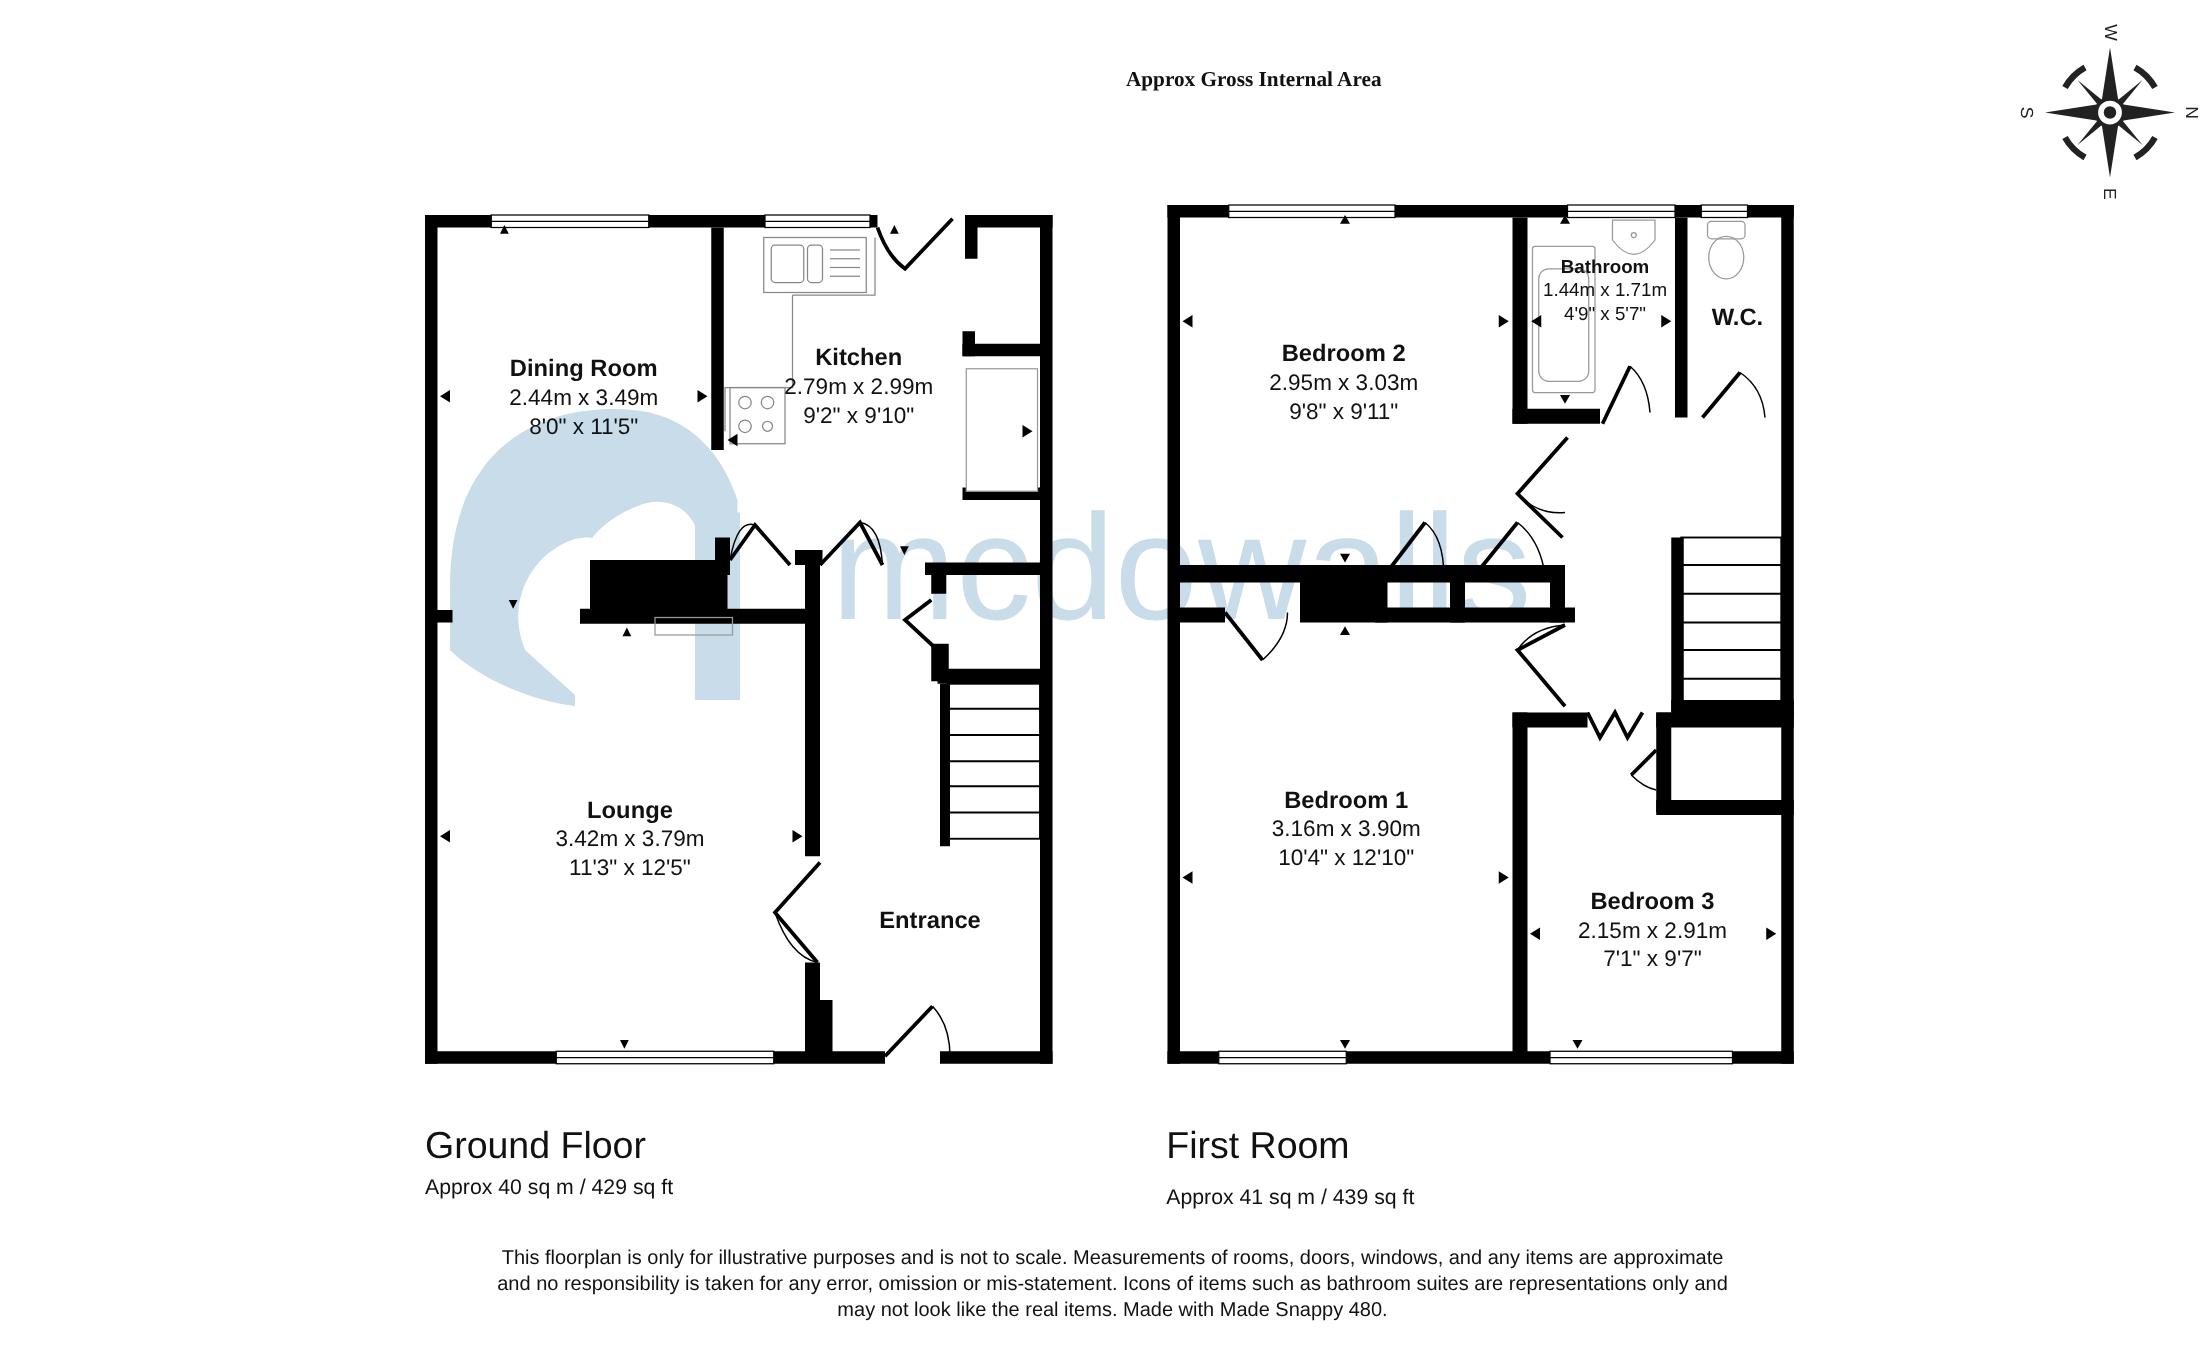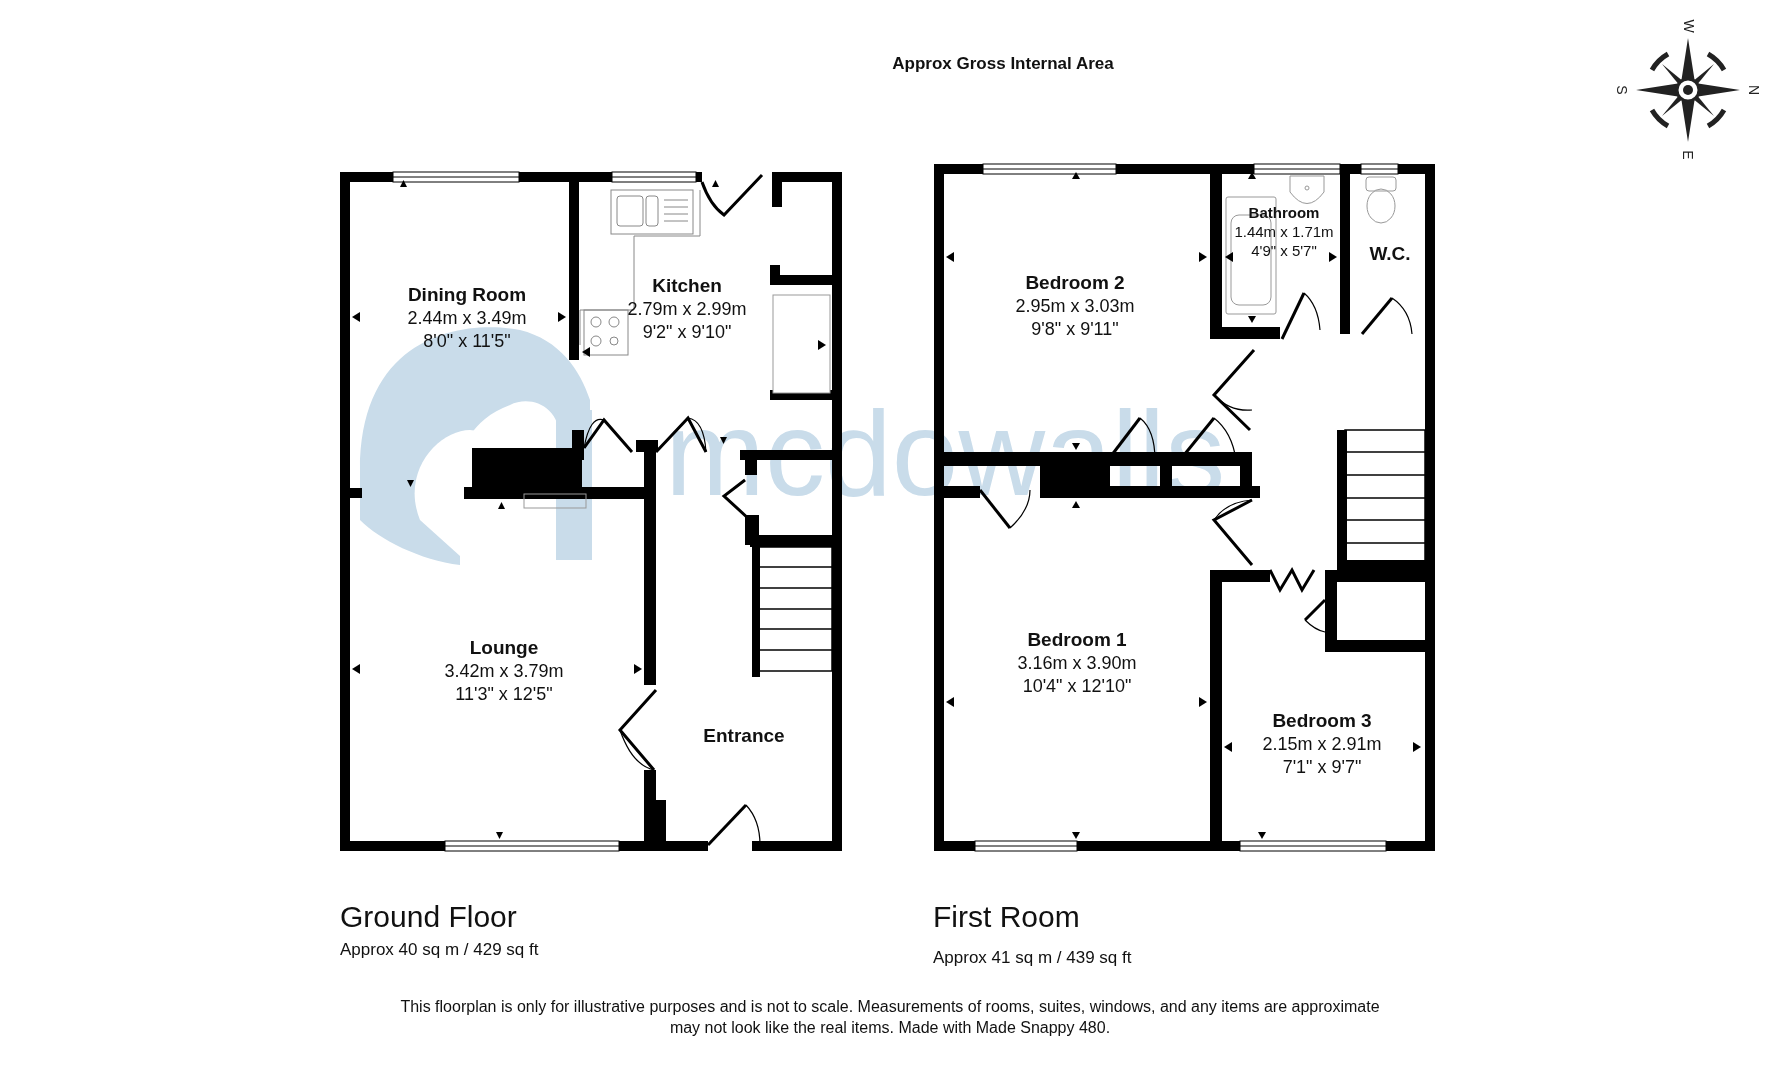--- a/index.html
+++ b/index.html
@@ -1,20 +1,20 @@
 <!DOCTYPE html>
 <html><head>
 <meta charset="utf-8">
 <style>
   html, body { margin: 0; padding: 0; background: #ffffff; }
   body { width: 1765px; height: 1080px; position: relative; overflow: hidden;
          font-family: "Liberation Sans", sans-serif; color: #111; }
   .abs { position: absolute; }
   .title { left: 0; width: 1765px; top: 53px; text-align: center; font-weight: bold; font-size: 17px; line-height: 21px; }
-  .title div { margin-left: 235px; width: 530px; margin-left: 738px; }
+  .title div { margin-left: 235px; width: 530px; margin-left: 738px; font-family: Liberation Serif, serif; }
   .floor-label { font-size: 30px; }
   .floor-area { font-weight: normal; font-size: 17px; }
   .disclaimer { left: 340px; width: 1100px; top: 996px; text-align: center; font-size: 16px; line-height: 21px; }
   svg { position: absolute; left: 0; top: 0; }
   .room-name { font-weight: bold; font-size: 19px; fill: #111; font-family: "Liberation Sans", sans-serif; }
   .room-dim { font-size: 18px; fill: #111; font-family: "Liberation Sans", sans-serif; }
   .room-name-sm { font-weight: bold; font-size: 15px; fill: #111; font-family: "Liberation Sans", sans-serif; }
   .room-dim-sm { font-size: 15px; fill: #111; font-family: "Liberation Sans", sans-serif; }
   .compass-letter { font-size: 14px; fill: #222; font-family: "Liberation Sans", sans-serif; }
 </style>
@@ -294,15 +294,16 @@
 <div class="abs" style="left:340px; top:900px;">
   <div class="floor-label">Ground Floor</div>
   <div class="floor-area" style="margin-top:6px;">Approx 40 sq m / 429 sq ft</div>
 </div>
 <div class="abs" style="left:933px; top:900px;">
   <div class="floor-label">First Room</div>
   <div class="floor-area" style="margin-top:14px;">Approx 41 sq m / 439 sq ft</div>
 </div>
 
 <div class="abs disclaimer">
-  <div>This floorplan is only for illustrative purposes and is not to scale. Measurements of rooms, suites, windows, and any items are approximate</div>
+  <div>This floorplan is only for illustrative purposes and is not to scale. Measurements of rooms, doors, windows, and any items are approximate</div>
+  <div>and no responsibility is taken for any error, omission or mis-statement. Icons of items such as bathroom suites are representations only and</div>
   <div>may not look like the real items. Made with Made Snappy 480.</div>
 </div>
 
 </body></html>

